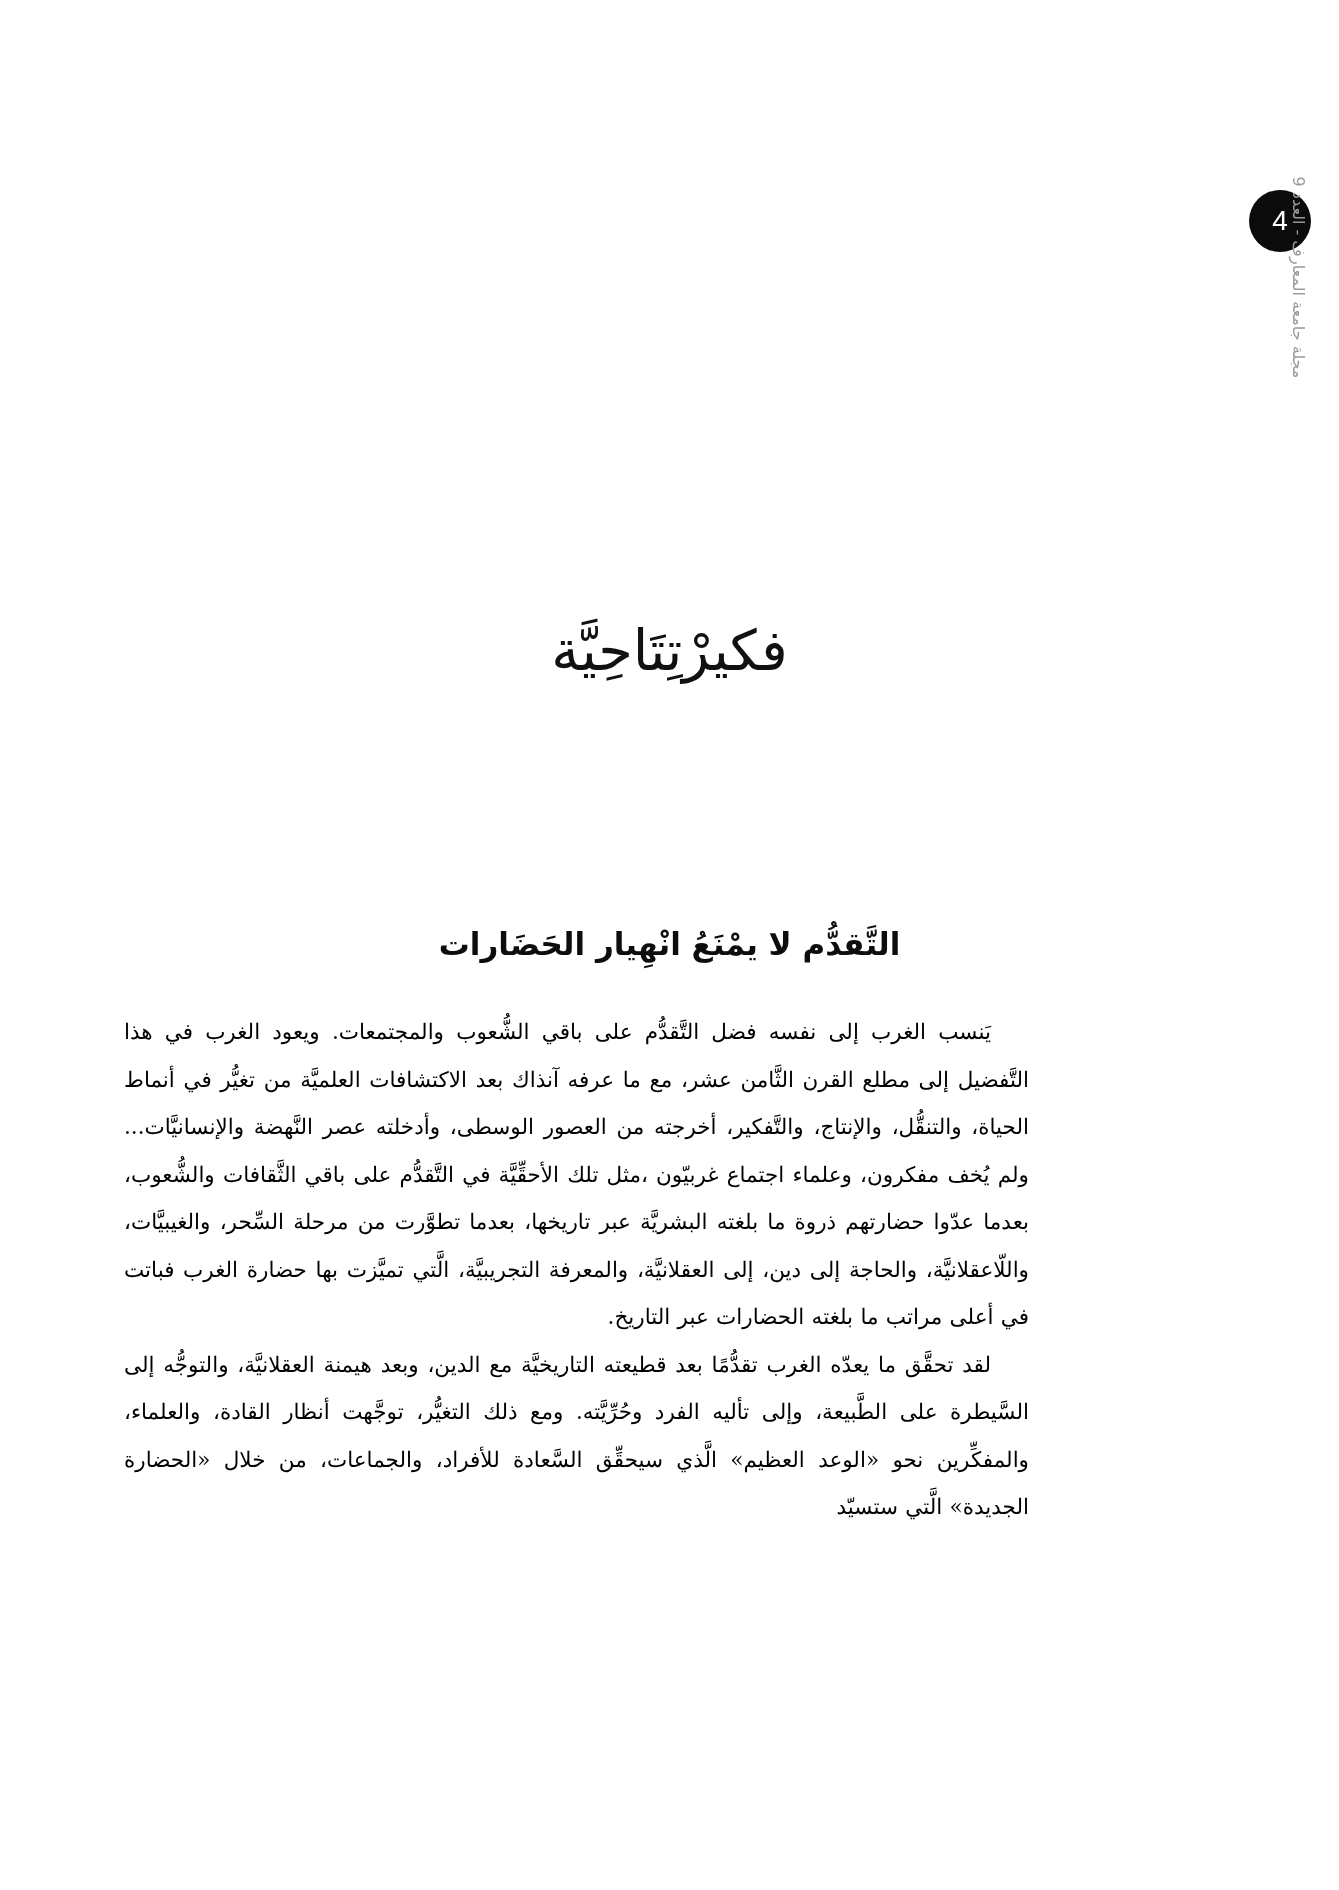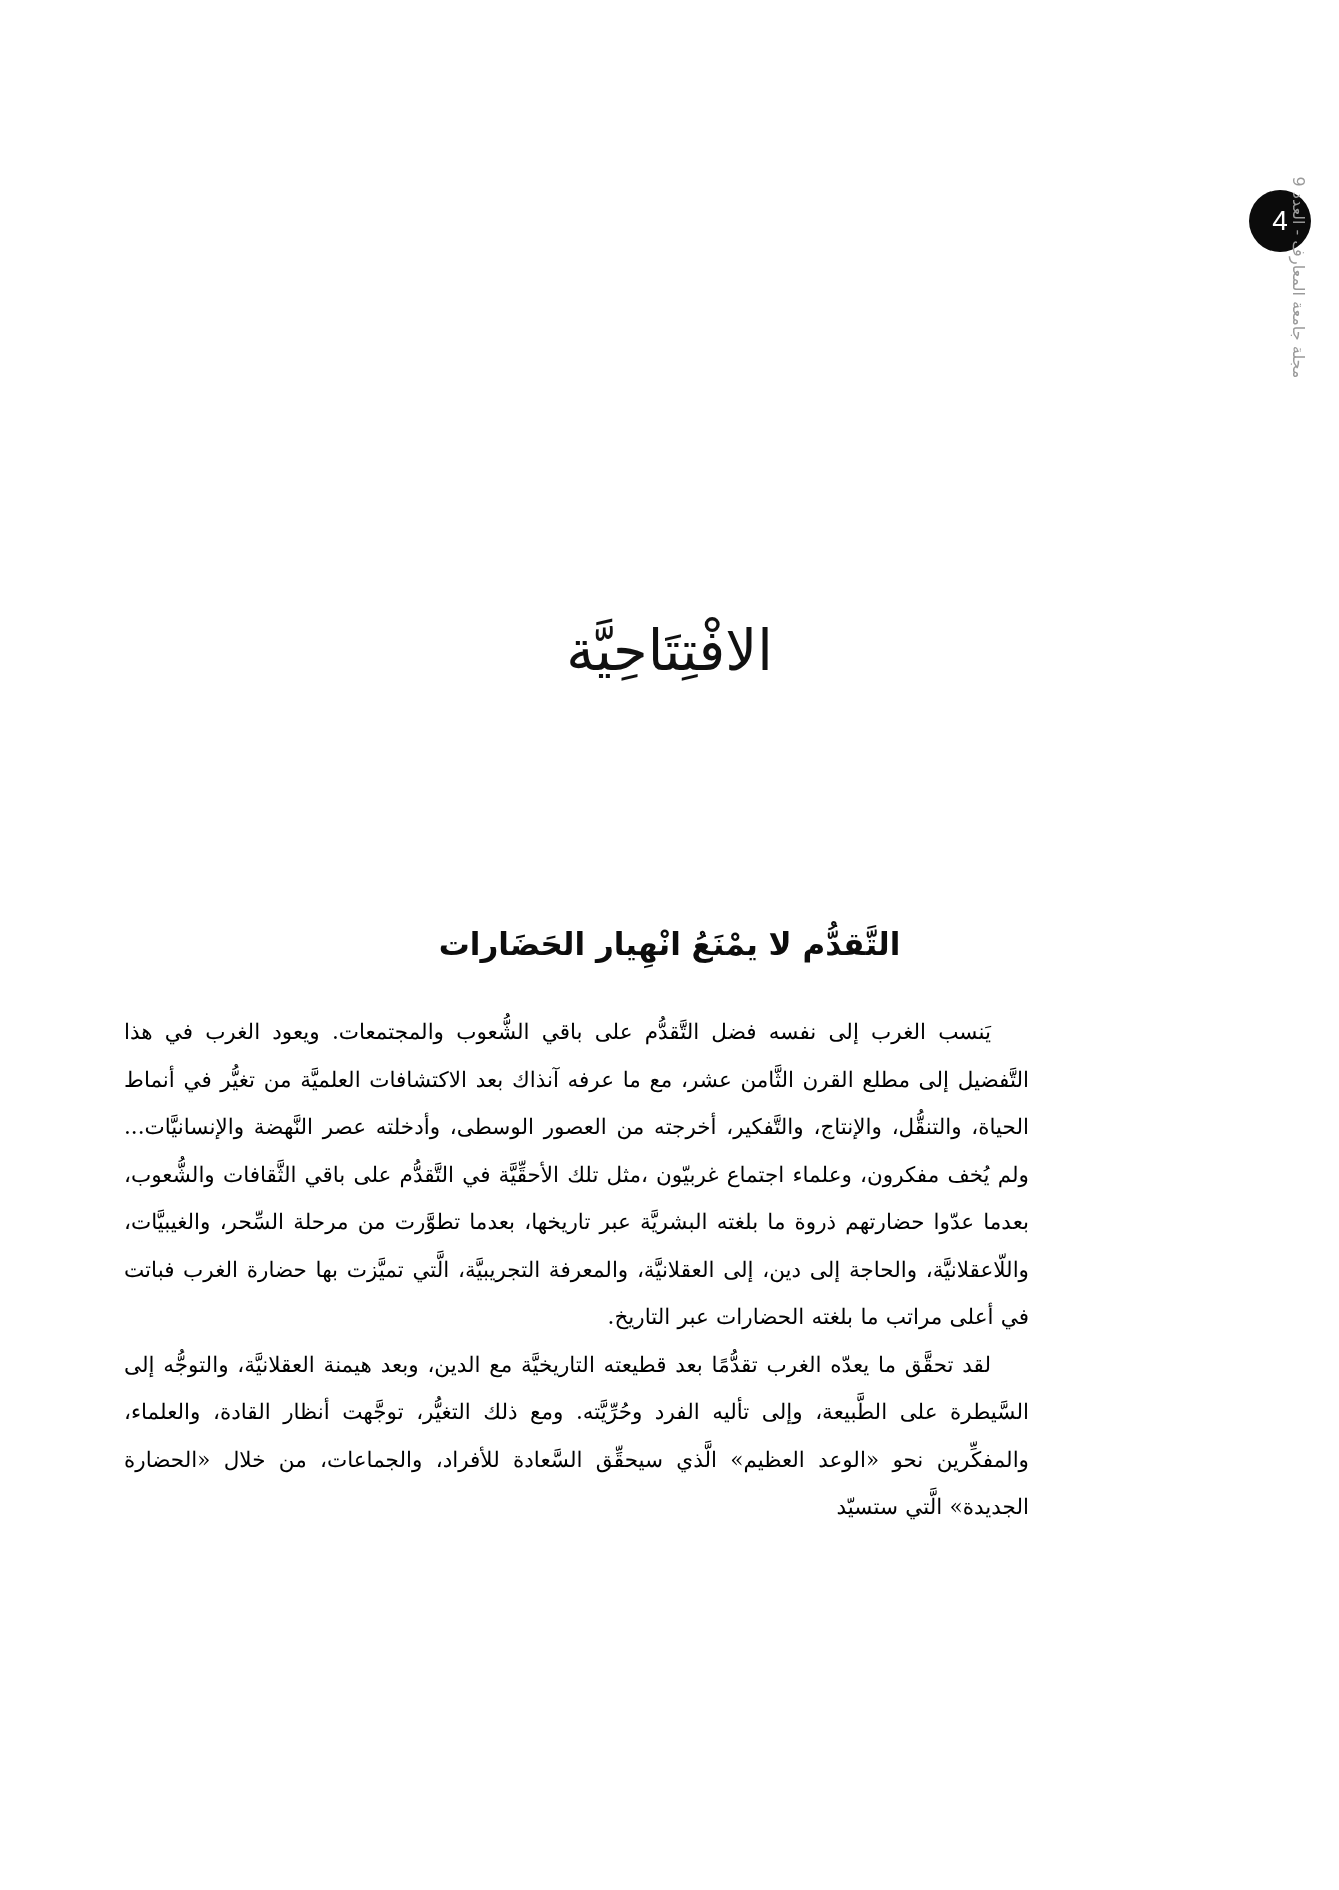--- a/index.html
+++ b/index.html
@@ -117,21 +117,21 @@
 <div class="page">
 
   <div class="page-number-badge">
     <span>4</span>
   </div>
 
   <div class="running-head">
     <span class="running-head-text">مجلة جامعة المعارف - العدد 9</span>
   </div>
 
-  <h1 class="editorial-title">الافْتِتَاحِيَّة</h1>
+  <h1 class="editorial-title">فكيرْتِتَاحِيَّة</h1>
 
   <h2 class="article-subtitle">التَّقدُّم لا يمْنَعُ انْهِيار الحَضَارات</h2>
 
   <div class="article-body">
     <p>يَنسب الغرب إلى نفسه فضل التَّقدُّم على باقي الشُّعوب والمجتمعات. ويعود الغرب في هذا التَّفضيل إلى مطلع القرن الثَّامن عشر، مع ما عرفه آنذاك بعد الاكتشافات العلميَّة من تغيُّر في أنماط الحياة، والتنقُّل، والإنتاج، والتَّفكير، أخرجته من العصور الوسطى، وأدخلته عصر النَّهضة والإنسانيَّات... ولم يُخف مفكرون، وعلماء اجتماع غربيّون ،مثل تلك الأحقِّيَّة في التَّقدُّم على باقي الثَّقافات والشُّعوب، بعدما عدّوا حضارتهم ذروة ما بلغته البشريَّة عبر تاريخها، بعدما تطوَّرت من مرحلة السِّحر، والغيبيَّات، واللّاعقلانيَّة، والحاجة إلى دين، إلى العقلانيَّة، والمعرفة التجريبيَّة، الَّتي تميَّزت بها حضارة الغرب فباتت في أعلى مراتب ما بلغته الحضارات عبر التاريخ.</p>
     <p>لقد تحقَّق ما يعدّه الغرب تقدُّمًا بعد قطيعته التاريخيَّة مع الدين، وبعد هيمنة العقلانيَّة، والتوجُّه إلى السَّيطرة على الطَّبيعة، وإلى تأليه الفرد وحُرِّيَّته. ومع ذلك التغيُّر، توجَّهت أنظار القادة، والعلماء، والمفكِّرين نحو «الوعد العظيم» الَّذي سيحقِّق السَّعادة للأفراد، والجماعات، من خلال «الحضارة الجديدة» الَّتي ستسيّد</p>
   </div>
 
 </div>
 

